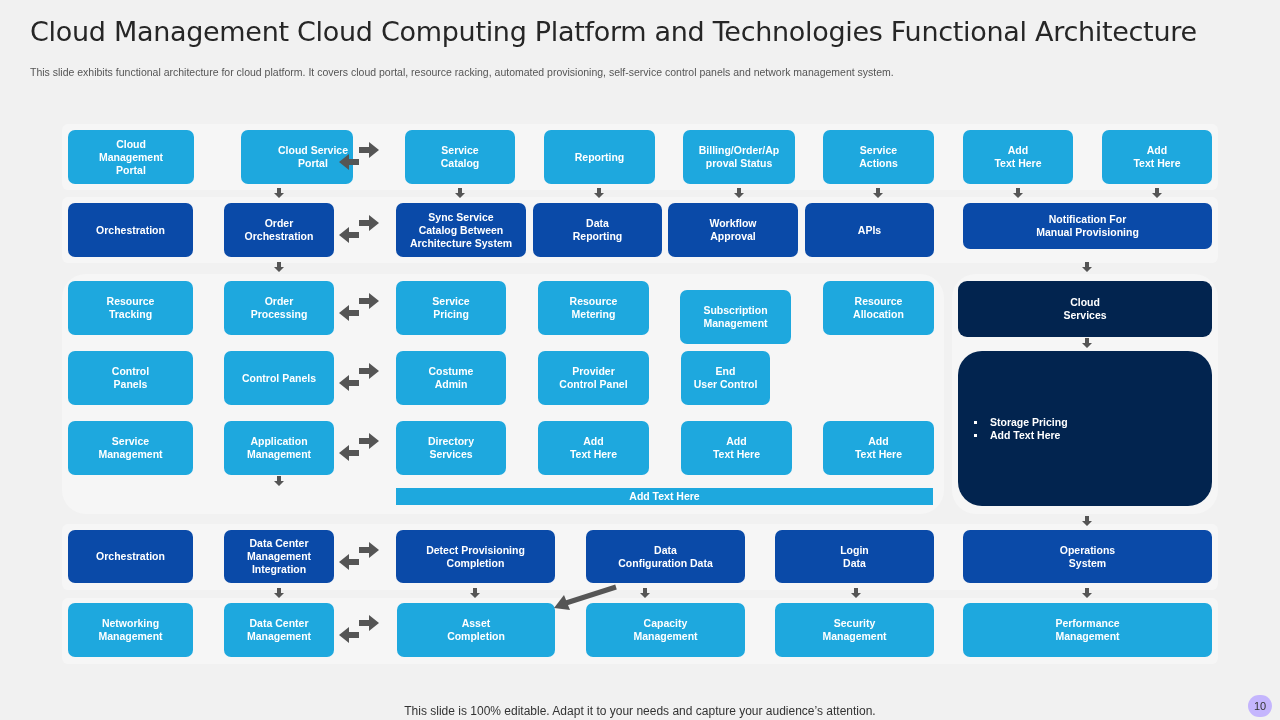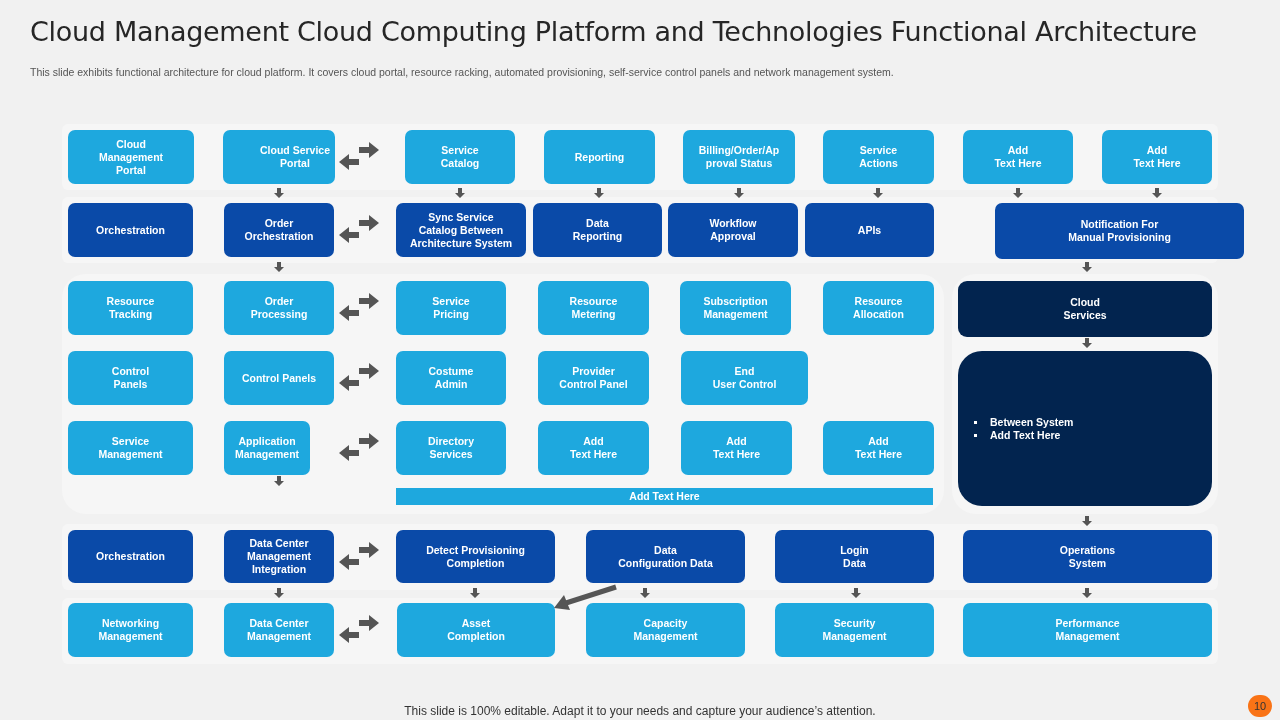--- a/index.html
+++ b/index.html
@@ -4,21 +4,21 @@
 <style>
   html, body { margin:0; padding:0; }
   body { width:1280px; height:720px; background:#f1f1f1; position:relative; overflow:hidden;
          font-family:"DejaVu Sans", sans-serif; }
   .title { position:absolute; left:30px; top:16px; font-size:27px; color:#262626; letter-spacing:-0.3px;
            font-family:"DejaVu Sans", sans-serif; font-weight:normal; white-space:nowrap; }
   .subtitle { position:absolute; left:30px; top:66px; font-size:10.5px; color:#555; white-space:nowrap;
               font-family:"Liberation Sans", sans-serif;text-align:right; }
   .footer { position:absolute; left:0; width:1280px; top:704px; text-align:center; font-size:12px; color:#333;
             font-family:"Liberation Sans", sans-serif; }
-  .pagenum { position:absolute; left:1248px; top:695px; width:24px; height:22px; border-radius:11px; background:#f97316;
+  .pagenum { position:absolute; left:1248px; top:695px; width:24px; height:22px; border-radius:11px; background:#c4b5fd;
              font-size:11px; color:#333; text-align:center; line-height:22px; font-family:"Liberation Sans", sans-serif; }
 
   .panel { position:absolute; background:#f6f6f6; }
   .box { position:absolute; border-radius:7px; color:#fff; font-weight:bold; font-size:10.5px;
          display:flex; align-items:center; justify-content:center; text-align:center; line-height:13px;
          box-sizing:border-box; padding:2px 4px; white-space:pre-line; font-family:"Liberation Sans", sans-serif; }
   .lt { background:#1ea8de; }
   .dk { background:#0a4aa8; }
   .nv { background:#02244f; }
   .bar { position:absolute; background:#1ea8de; color:#fff; font-weight:bold; font-size:10.5px; text-align:center;
@@ -39,21 +39,21 @@
 <div class="panel" style="left:62px;top:124px;width:1156px;height:66px;border-radius:6px;"></div>
 <div class="panel" style="left:62px;top:197px;width:1156px;height:66px;border-radius:6px;"></div>
 <div class="panel" style="left:62px;top:274px;width:882px;height:240px;border-radius:24px;"></div>
 <div class="panel" style="left:952px;top:274px;width:266px;height:240px;border-radius:24px;"></div>
 <div class="panel" style="left:62px;top:524px;width:1156px;height:66px;border-radius:6px;"></div>
 <div class="panel" style="left:62px;top:598px;width:1156px;height:66px;border-radius:6px;"></div>
 
 <div class="box lt" style="left:68px;top:130px;width:126px;height:54px;">Cloud
 Management
 Portal</div>
-<div class="box lt" style="left:223px;top:130px;width:112px;height:54px;padding-left:36px;">Cloud Service
+<div class="box lt" style="left:241px;top:130px;width:112px;height:54px;padding-left:36px;">Cloud Service
 Portal</div>
 <div class="box lt" style="left:405px;top:130px;width:110px;height:54px;">Service
 Catalog</div>
 <div class="box lt" style="left:544px;top:130px;width:111px;height:54px;">Reporting</div>
 <div class="box lt" style="left:683px;top:130px;width:112px;height:54px;">Billing/Order/Ap
 proval Status</div>
 <div class="box lt" style="left:823px;top:130px;width:111px;height:54px;">Service
 Actions</div>
 <div class="box lt" style="left:963px;top:130px;width:110px;height:54px;">Add
 Text Here</div>
@@ -64,67 +64,67 @@
 <div class="box dk" style="left:224px;top:203px;width:110px;height:54px;">Order
 Orchestration</div>
 <div class="box dk" style="left:396px;top:203px;width:130px;height:54px;">Sync Service
 Catalog Between
 Architecture System</div>
 <div class="box dk" style="left:533px;top:203px;width:129px;height:54px;">Data
 Reporting</div>
 <div class="box dk" style="left:668px;top:203px;width:130px;height:54px;">Workflow
 Approval</div>
 <div class="box dk" style="left:805px;top:203px;width:129px;height:54px;">APIs</div>
-<div class="box dk" style="left:963px;top:203px;width:249px;height:56px;margin-left:32px;">Notification For
+<div class="box dk" style="left:963px;top:203px;width:249px;height:46px;">Notification For
 Manual Provisioning</div>
 
 <div class="box lt" style="left:68px;top:281px;width:125px;height:54px;">Resource
 Tracking</div>
 <div class="box lt" style="left:224px;top:281px;width:110px;height:54px;">Order
 Processing</div>
 <div class="box lt" style="left:396px;top:281px;width:110px;height:54px;">Service
 Pricing</div>
 <div class="box lt" style="left:538px;top:281px;width:111px;height:54px;">Resource
 Metering</div>
-<div class="box lt" style="left:680px;top:281px;width:111px;height:54px;">Subscription
+<div class="box lt" style="left:680px;top:290px;width:111px;height:54px;">Subscription
 Management</div>
 <div class="box lt" style="left:823px;top:281px;width:111px;height:54px;">Resource
 Allocation</div>
 
 <div class="box lt" style="left:68px;top:351px;width:125px;height:54px;">Control
 Panels</div>
 <div class="box lt" style="left:224px;top:351px;width:110px;height:54px;">Control Panels</div>
 <div class="box lt" style="left:396px;top:351px;width:110px;height:54px;">Costume
 Admin</div>
 <div class="box lt" style="left:538px;top:351px;width:111px;height:54px;">Provider
 Control Panel</div>
-<div class="box lt" style="left:681px;top:351px;width:127px;height:54px;">End
+<div class="box lt" style="left:681px;top:351px;width:89px;height:54px;">End
 User Control</div>
 
 <div class="box lt" style="left:68px;top:421px;width:125px;height:54px;">Service
 Management</div>
-<div class="box lt" style="left:224px;top:421px;width:86px;height:54px;">Application
+<div class="box lt" style="left:224px;top:421px;width:110px;height:54px;">Application
 Management</div>
 <div class="box lt" style="left:396px;top:421px;width:110px;height:54px;">Directory
 Services</div>
 <div class="box lt" style="left:538px;top:421px;width:111px;height:54px;">Add
 Text Here</div>
 <div class="box lt" style="left:681px;top:421px;width:111px;height:54px;">Add
 Text Here</div>
 <div class="box lt" style="left:823px;top:421px;width:111px;height:54px;">Add
 Text Here</div>
 
 <div class="bar" style="left:396px;top:488px;width:537px;height:17px;">Add Text Here</div>
 
 <div class="box nv" style="left:958px;top:281px;width:254px;height:56px;border-radius:9px;">Cloud
 Services</div>
 <div class="box nv" style="left:958px;top:351px;width:254px;height:155px;border-radius:24px;"></div>
 <div class="list" style="left:970px;top:416px;">
   <ul>
-    <li>Between System</li>
+    <li>Storage Pricing</li>
     <li>Add Text Here</li>
   </ul>
 </div>
 
 <div class="box dk" style="left:68px;top:530px;width:125px;height:53px;">Orchestration</div>
 <div class="box dk" style="left:224px;top:530px;width:110px;height:53px;">Data Center
 Management
 Integration</div>
 <div class="box dk" style="left:396px;top:530px;width:159px;height:53px;">Detect Provisioning
 Completion</div>

